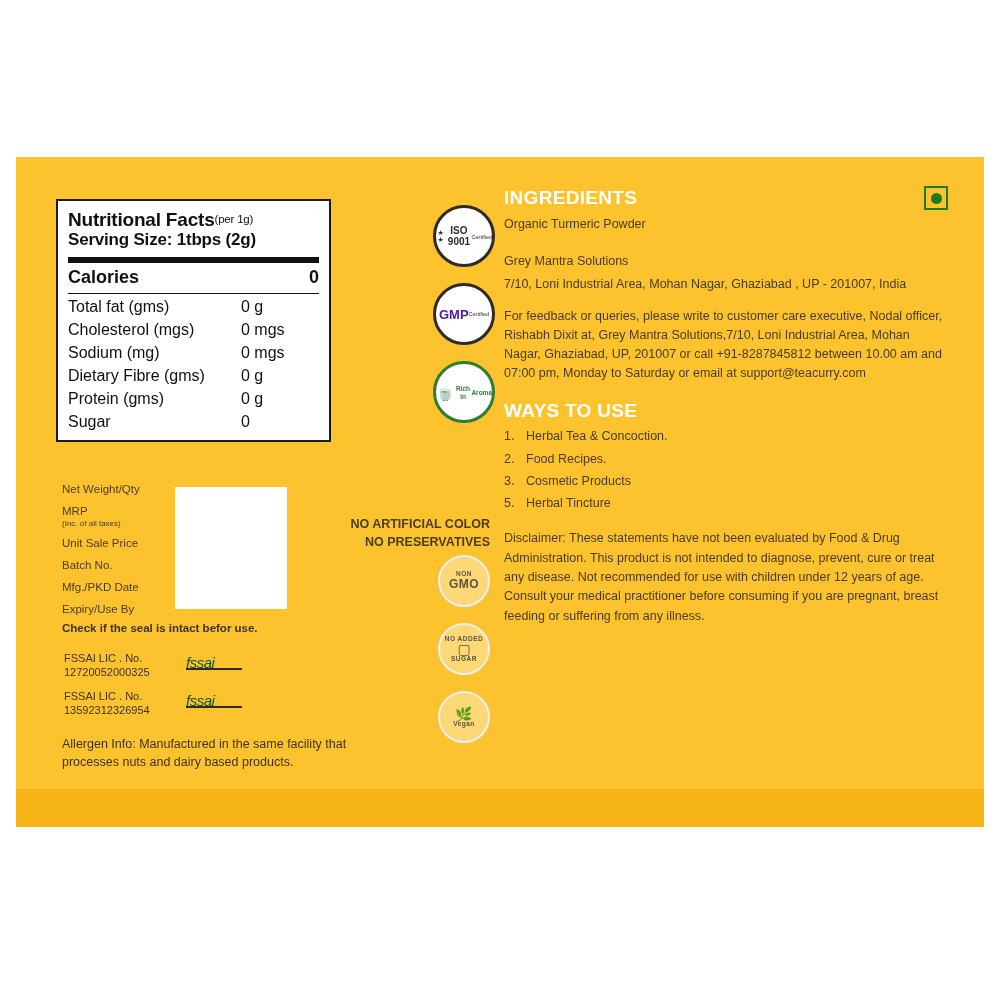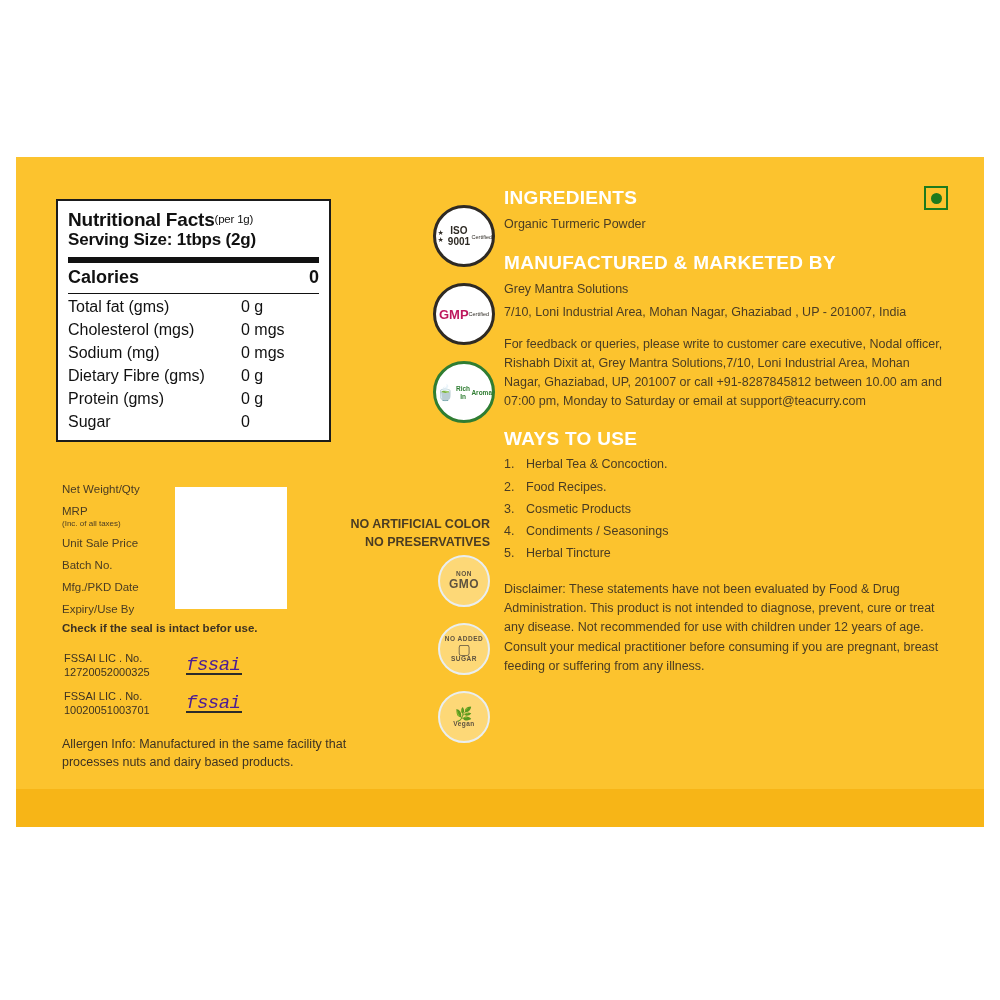--- a/index.html
+++ b/index.html
@@ -153,24 +153,24 @@
     height: 38px;
   }
   .fssai-row .txt {
     font-size: 11px;
     line-height: 1.25;
   }
   .fssai-logo {
     position: absolute;
     left: 122px;
     top: 2px;
-    font-family: Liberation Mono, monospace;
+    font-family: Liberation Sans, sans-serif;
     font-style: italic;
-    font-size: 19px;
-    color: #4c1d95;
+    font-size: 15px;
+    color: #14532d;
     letter-spacing: -0.5px;
   }
   .fssai-logo .bar {
     display: block;
     width: 56px;
     height: 1.5px;
     background: #2b2b2b;
     margin-top: -3px;
   }
   .allergen {
@@ -201,21 +201,21 @@
     align-items: center;
     justify-content: center;
     text-align: center;
     box-sizing: border-box;
   }
   .badge.iso { border: 3px solid #2e2a24; }
   .badge.iso .t1 { font-size: 10px; font-weight: bold; color: #2e2a24; }
   .badge.iso .stars { font-size: 7px; color: #2e2a24; letter-spacing: 1px; line-height: 1; }
   .badge.iso .t2 { font-size: 5.5px; color: #2e2a24; margin-top: 1px; }
   .badge.gmp { border: 3px solid #2e2a24; }
-  .badge.gmp .t1 { font-size: 13px; font-weight: bold; color: #be185d; }
+  .badge.gmp .t1 { font-size: 13px; font-weight: bold; color: #4c1d95; }
   .badge.gmp .t2 { font-size: 5.5px; color: #2e2a24; }
   .badge.aroma { border: 3px solid #2f7d32; }
   .badge.aroma .leaf { font-size: 15px; color: #2f7d32; line-height: 1; }
   .badge.aroma .t1 { font-size: 6.5px; font-weight: bold; color: #2f7d32; line-height: 1.1; margin-top: 1px; }
 
   .no-artificial {
     position: absolute;
     left: 314px;
     top: 358px;
     width: 160px;
@@ -394,21 +394,21 @@
         <div>FSSAI LIC . No.</div>
         <div>12720052000325</div>
       </div>
       <div class="fssai-logo">
         fssai<span class="bar"></span>
       </div>
     </div>
     <div class="fssai-row">
       <div class="txt">
         <div>FSSAI LIC . No.</div>
-        <div>10020051003701</div>
+        <div>13592312326954</div>
       </div>
       <div class="fssai-logo">
         fssai<span class="bar"></span>
       </div>
     </div>
   </div>
 
   <div class="allergen">Allergen Info: Manufactured in the same facility that processes nuts and dairy based products.</div>
 
   <div class="badges">
@@ -450,33 +450,31 @@
   </div>
 
   <div class="right">
 
     <div class="block">
       <div class="h-sec">INGREDIENTS</div>
       <div class="p">Organic Turmeric Powder</div>
     </div>
 
     <div class="block">
-      <div class="h-sec">MANUFACTURED &amp; MARKETED BY</div>
       <div class="p">Grey Mantra Solutions</div>
       <div class="p">7/10, Loni Industrial Area, Mohan Nagar, Ghaziabad , UP - 201007, India</div>
       <div class="p" style="margin-top:14px;">For feedback or queries, please write to customer care executive, Nodal officer, Rishabh Dixit at, Grey Mantra Solutions,7/10, Loni Industrial Area, Mohan Nagar, Ghaziabad, UP, 201007 or call +91-8287845812 between 10.00 am and 07:00 pm, Monday to Saturday or email at support@teacurry.com</div>
     </div>
 
     <div class="block">
       <div class="h-sec">WAYS TO USE</div>
       <ul class="ways-list">
         <li><span class="num">1.</span><span>Herbal Tea &amp; Concoction.</span></li>
         <li><span class="num">2.</span><span>Food Recipes.</span></li>
         <li><span class="num">3.</span><span>Cosmetic Products</span></li>
-        <li><span class="num">4.</span><span>Condiments / Seasonings</span></li>
         <li><span class="num">5.</span><span>Herbal Tincture</span></li>
       </ul>
     </div>
 
     <div class="disclaimer">Disclaimer: These statements have not been evaluated by Food &amp; Drug Administration. This product is not intended to diagnose, prevent, cure or treat any disease. Not recommended for use with children under 12 years of age. Consult your medical practitioner before consuming if you are pregnant, breast feeding or suffering from any illness.</div>
   </div>
 
   <div class="bottom-band"></div>
 </div>
 

